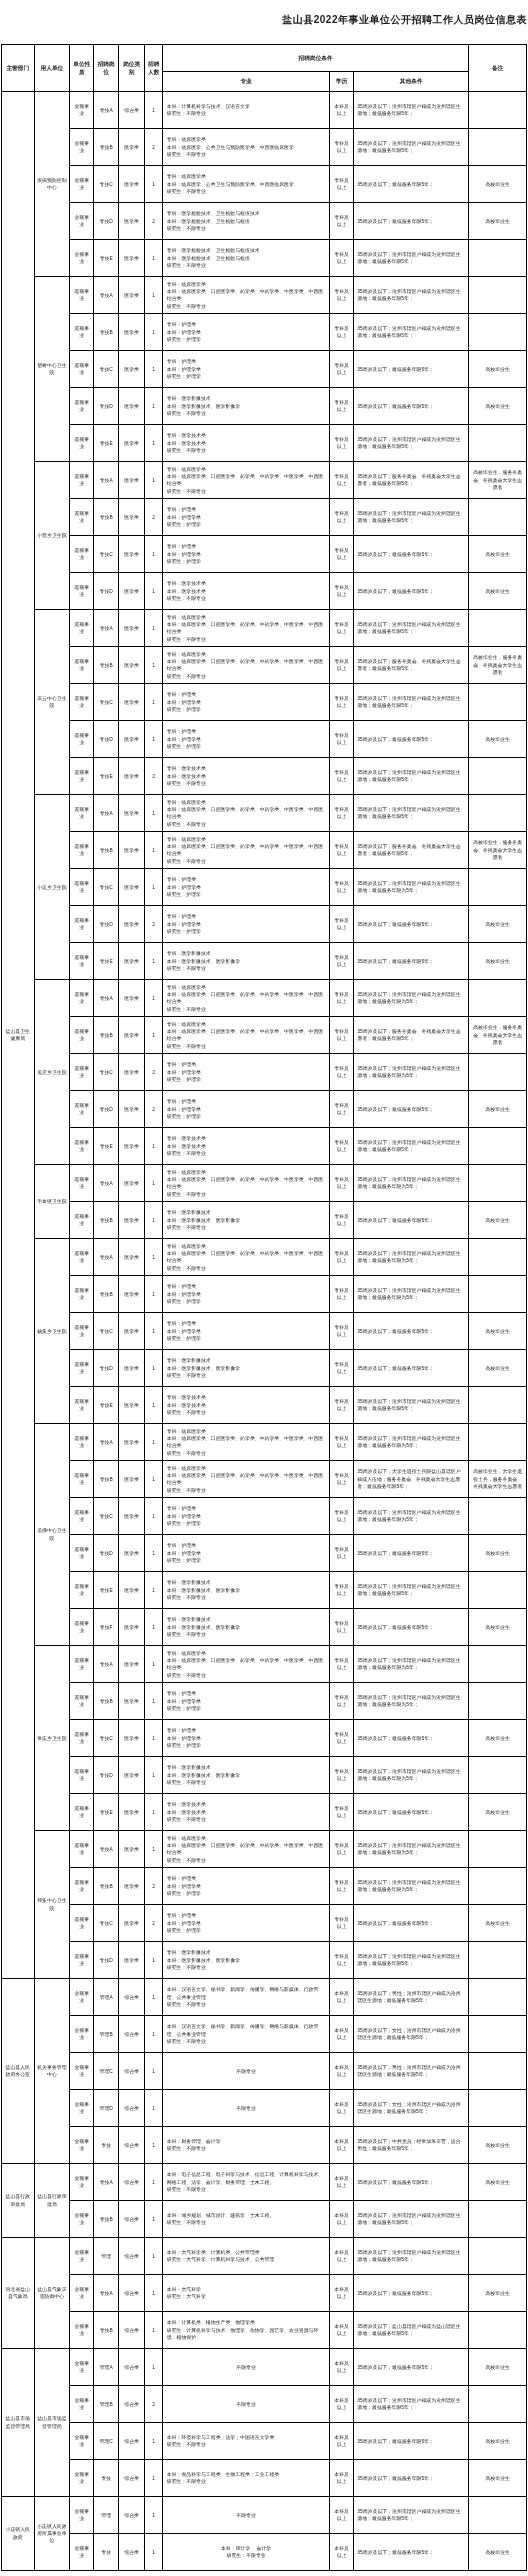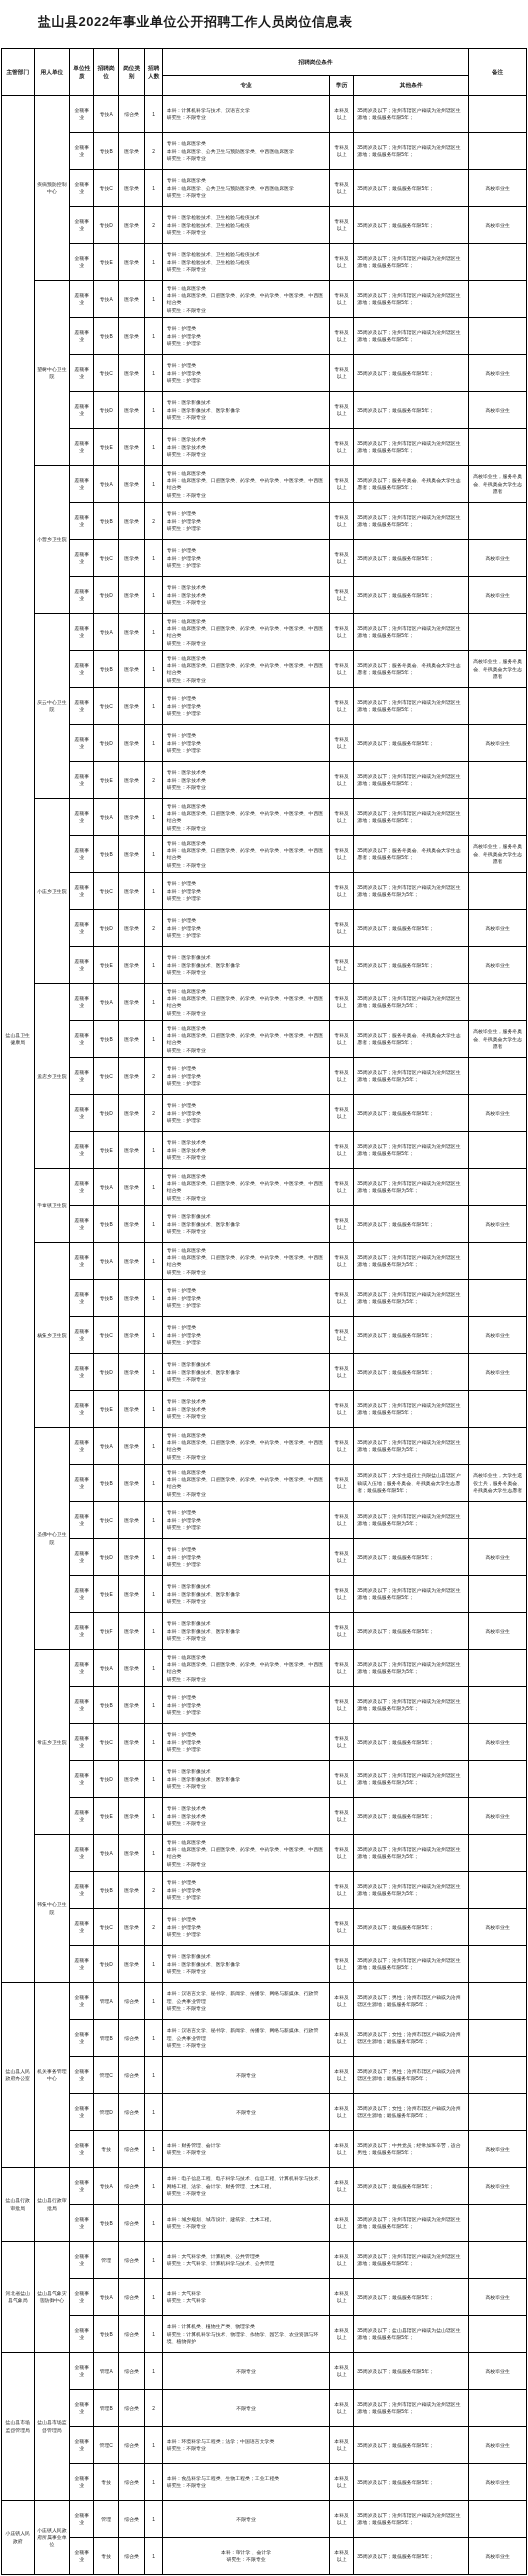--- a/index.html
+++ b/index.html
@@ -1,18 +1,18 @@
 <!DOCTYPE html>
 <html style="font-size:8.2px"><head>
 <meta charset="utf-8">
 <style>
   html,body{margin:0;padding:0;background:#ffffff;}
   body{font-family:"Liberation Sans","DejaVu Sans",sans-serif;color:#1b1b1b;}
   .page{width:526px;margin:0 auto;padding-top:13.4px;}
-  .title{font-size:13px;font-weight:bold;text-align:left;margin:0 0 16.5px 0;letter-spacing:0.5px;padding-left:37px;}
+  .title{font-size:10px;font-weight:bold;text-align:right;margin:0 0 16.5px 0;letter-spacing:0.5px;}
   table.grid{width:100%;border-collapse:collapse;table-layout:fixed;border:1px solid #000;}
   th,td{border:0.5px solid #000;padding:2.6px 2.1px;font-size:4.9px;line-height:1.5;
         vertical-align:middle;text-align:center;word-break:break-all;}
   thead th{font-weight:bold;font-size:5.7px;}
   thead tr.h1 th{height:20.6px;}
   thead tr.h2 th{height:14.4px;}
   thead tr.h2 th{border-bottom:1px solid #000;}
   tbody tr{height:37px;}
   td.major{ text-align:left;white-space:pre-line;padding-left:3.6px;padding-right:3.6px;}
   td.major.center{text-align:center;}

